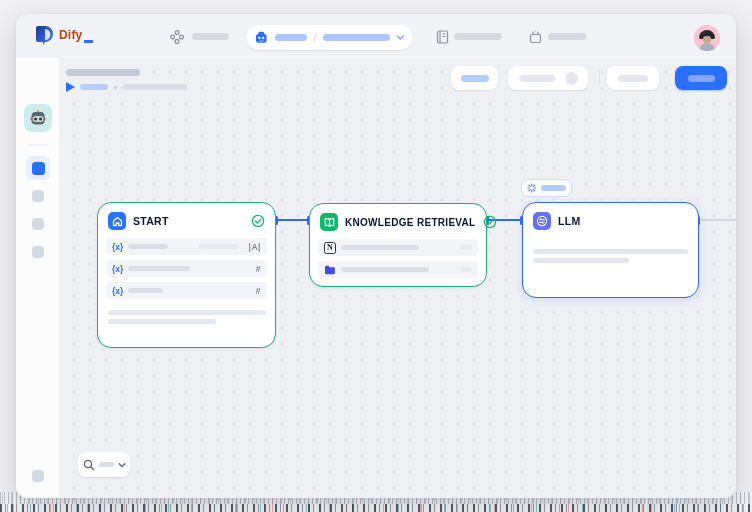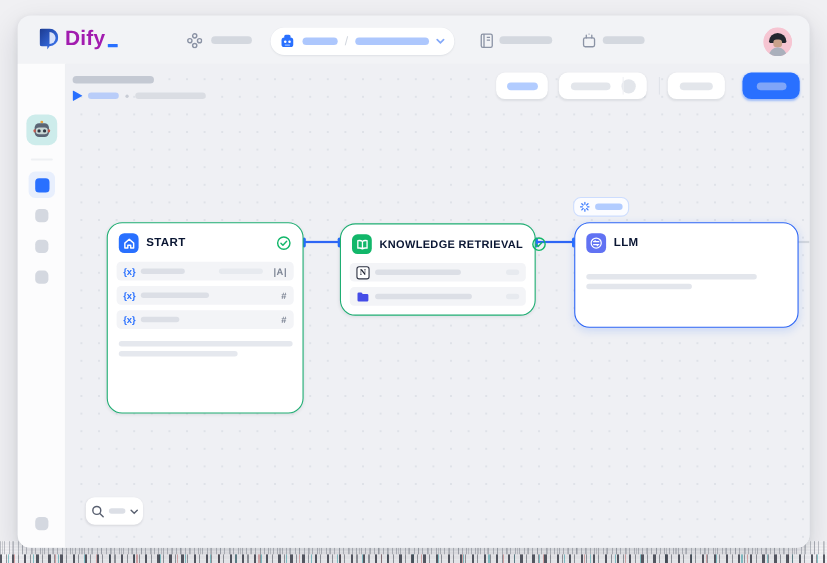--- a/index.html
+++ b/index.html
@@ -29,21 +29,21 @@
   .window {
     position:absolute; left:16px; top:14px; width:720px; height:484px;
     background:#f2f3f6; border-radius:12px; overflow:hidden;
     box-shadow:0 10px 28px rgba(16,24,40,.14), 0 2px 6px rgba(16,24,40,.07);
   }
 
   
   .topbar { position:absolute; left:0; top:0; right:0; height:44px; }
   .logo { position:absolute; left:20px; top:12px; display:flex; align-items:flex-end; }
   .logo-mark { width:17px; height:19px; }
-  .brand { font-size:19px; font-weight:700; color:#a21caf; letter-spacing:.2px; margin-left:6px; line-height:19px; }
+  .brand { font-size:12px; font-weight:700; color:#c2410c; letter-spacing:.2px; margin-left:6px; line-height:19px; }
   .brand-cursor { width:9px; height:3.5px; background:#2970ff; margin:0 0 2px 2px; border-radius:.5px; }
 
   .hd-icon { position:absolute; top:16px; width:14px; height:14px; color:#8b93a5; }
   .hd-bar { position:absolute; top:19px; height:7px; border-radius:4px; background:#d4d8df; }
 
   .crumb-pill {
     position:absolute; left:230px; top:11px; width:167px; height:25px; background:#fff;
     border-radius:13px; box-shadow:0 1px 2px rgba(16,24,40,.07), 0 0 0 .5px #eceef2;
     display:flex; align-items:center; padding:0 8px; gap:6px;
   }
@@ -250,21 +250,21 @@
 
       <div class="edge" style="left:216px;width:33px"></div>
       <div class="edge" style="left:427px;width:35px"></div>
       <div class="edge gray" style="left:641px;width:35px"></div>
       <div class="handle" style="left:214.5px"></div>
       <div class="handle" style="left:247px"></div>
       <div class="handle" style="left:425.5px"></div>
       <div class="handle" style="left:460px"></div>
       <div class="handle" style="left:637px"></div>
 
-      <div class="node green" style="left:37px;top:144px;width:179px;height:174px">
+      <div class="node green" style="left:37px;top:144px;width:179px;height:146px">
         <div class="node-head">
           <span class="node-ico ico-blue">
             <svg width="11" height="11" viewBox="0 0 11 11" fill="none" stroke="#fff" stroke-width="1.3" stroke-linejoin="round">
               <path d="M1.5 5 L5.5 1.5 L9.5 5 V9.5 H6.8 V7 H4.2 V9.5 H1.5 Z"></path>
             </svg>
           </span>
           <span class="node-title">START</span>
           <span class="node-check">
             <svg width="14" height="14" viewBox="0 0 14 14" fill="none" stroke="#12b76a" stroke-width="1.3">
               <circle cx="7" cy="7" r="5.6"></circle>
@@ -323,21 +323,21 @@
         </div>
       </div>
 
       <div class="run-badge">
         <svg width="10" height="10" viewBox="0 0 10 10" stroke="#2970ff" stroke-width="1.2" stroke-linecap="round">
           <path d="M5 .8 V2.6 M5 7.4 V9.2 M.8 5 H2.6 M7.4 5 H9.2 M2 2 L3.3 3.3 M6.7 6.7 L8 8 M8 2 L6.7 3.3 M3.3 6.7 L2 8" opacity=".9"></path>
         </svg>
         <span class="badge-bar"></span>
       </div>
 
-      <div class="node selected" style="left:462px;top:144px;width:204px;height:96px">
+      <div class="node selected" style="left:462px;top:144px;width:177px;height:96px">
         <div class="node-head">
           <span class="node-ico ico-indigo">
             <svg width="12" height="12" viewBox="0 0 12 12" fill="none" stroke="#fff" stroke-width="1.1" stroke-linecap="round">
               <circle cx="6" cy="6" r="4.6"></circle>
               <path d="M3.6 4.7 h4.8 M3.6 7.3 h4.8 M5 4.7 v-1 M7 7.3 v1"></path>
             </svg>
           </span>
           <span class="node-title">LLM</span>
         </div>
         <div class="node-desc">

